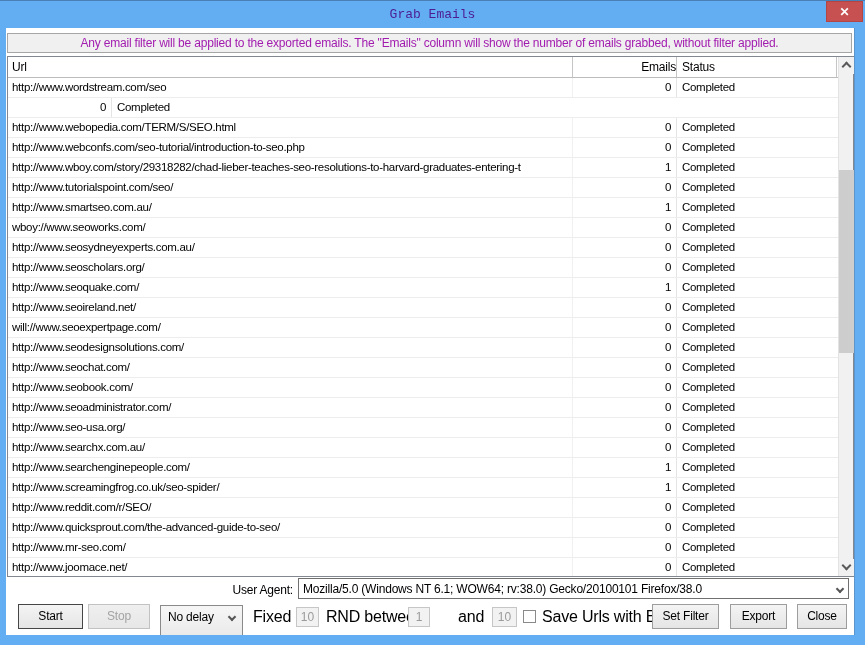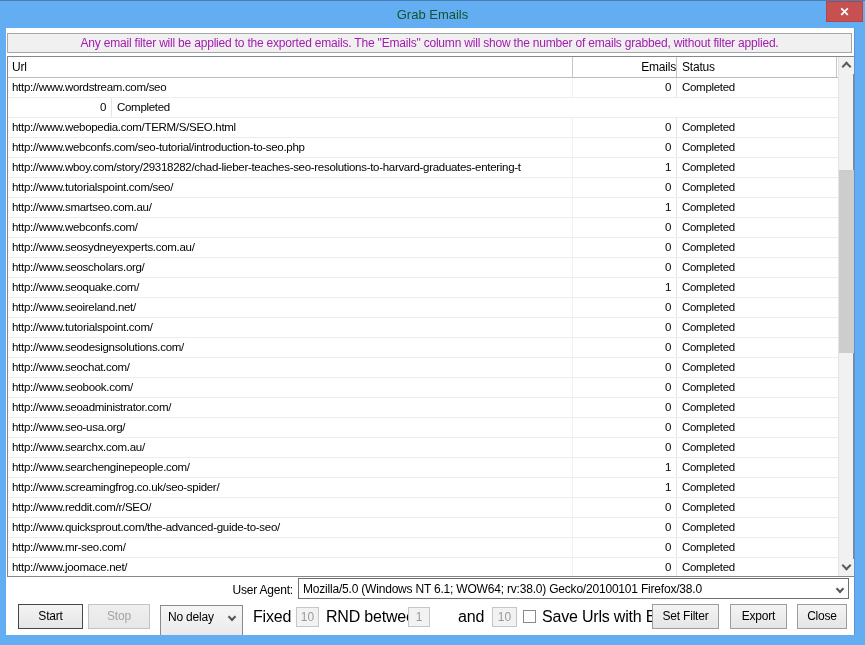--- a/index.html
+++ b/index.html
@@ -8,21 +8,21 @@
 
   .win {
     position:relative; width:865px; height:645px;
     background:#63adf2; overflow:hidden;
   }
   .top-edge { position:absolute; left:0; top:0; right:0; height:1px; background:#4a7fb5; }
 
   .titlebar { position:absolute; left:0; top:1px; right:0; height:27px; }
   .title {
     position:absolute; left:0; right:0; top:6px; text-align:center;
-    font-size:13px; color:#14532d;
+    font-size:13px; color:#4c1d95;font-family:Liberation Mono, monospace;
   }
   .close-btn {
     position:absolute; left:826px; top:0; width:37px; height:21px;
     background:#c75050; border:1px solid #b34545;
     color:#fff; font-size:12px; font-weight:bold;
     display:flex; align-items:center; justify-content:center;
     cursor:pointer;
   }
 
   .content {
@@ -173,21 +173,21 @@
             <div class="td c-url">http://www.tutorialspoint.com/seo/</div>
             <div class="td c-emails">0</div>
             <div class="td c-status">Completed</div>
           </div>
           <div class="trow">
             <div class="td c-url">http://www.smartseo.com.au/</div>
             <div class="td c-emails">1</div>
             <div class="td c-status">Completed</div>
           </div>
           <div class="trow">
-            <div class="td c-url">http://www.webconfs.com/</div>
+            <div class="td c-url">wboy://www.seoworks.com/</div>
             <div class="td c-emails">0</div>
             <div class="td c-status">Completed</div>
           </div>
           <div class="trow">
             <div class="td c-url">http://www.seosydneyexperts.com.au/</div>
             <div class="td c-emails">0</div>
             <div class="td c-status">Completed</div>
           </div>
           <div class="trow">
             <div class="td c-url">http://www.seoscholars.org/</div>
@@ -198,21 +198,21 @@
             <div class="td c-url">http://www.seoquake.com/</div>
             <div class="td c-emails">1</div>
             <div class="td c-status">Completed</div>
           </div>
           <div class="trow">
             <div class="td c-url">http://www.seoireland.net/</div>
             <div class="td c-emails">0</div>
             <div class="td c-status">Completed</div>
           </div>
           <div class="trow">
-            <div class="td c-url">http://www.tutorialspoint.com/</div>
+            <div class="td c-url">will://www.seoexpertpage.com/</div>
             <div class="td c-emails">0</div>
             <div class="td c-status">Completed</div>
           </div>
           <div class="trow">
             <div class="td c-url">http://www.seodesignsolutions.com/</div>
             <div class="td c-emails">0</div>
             <div class="td c-status">Completed</div>
           </div>
           <div class="trow">
             <div class="td c-url">http://www.seochat.com/</div>

